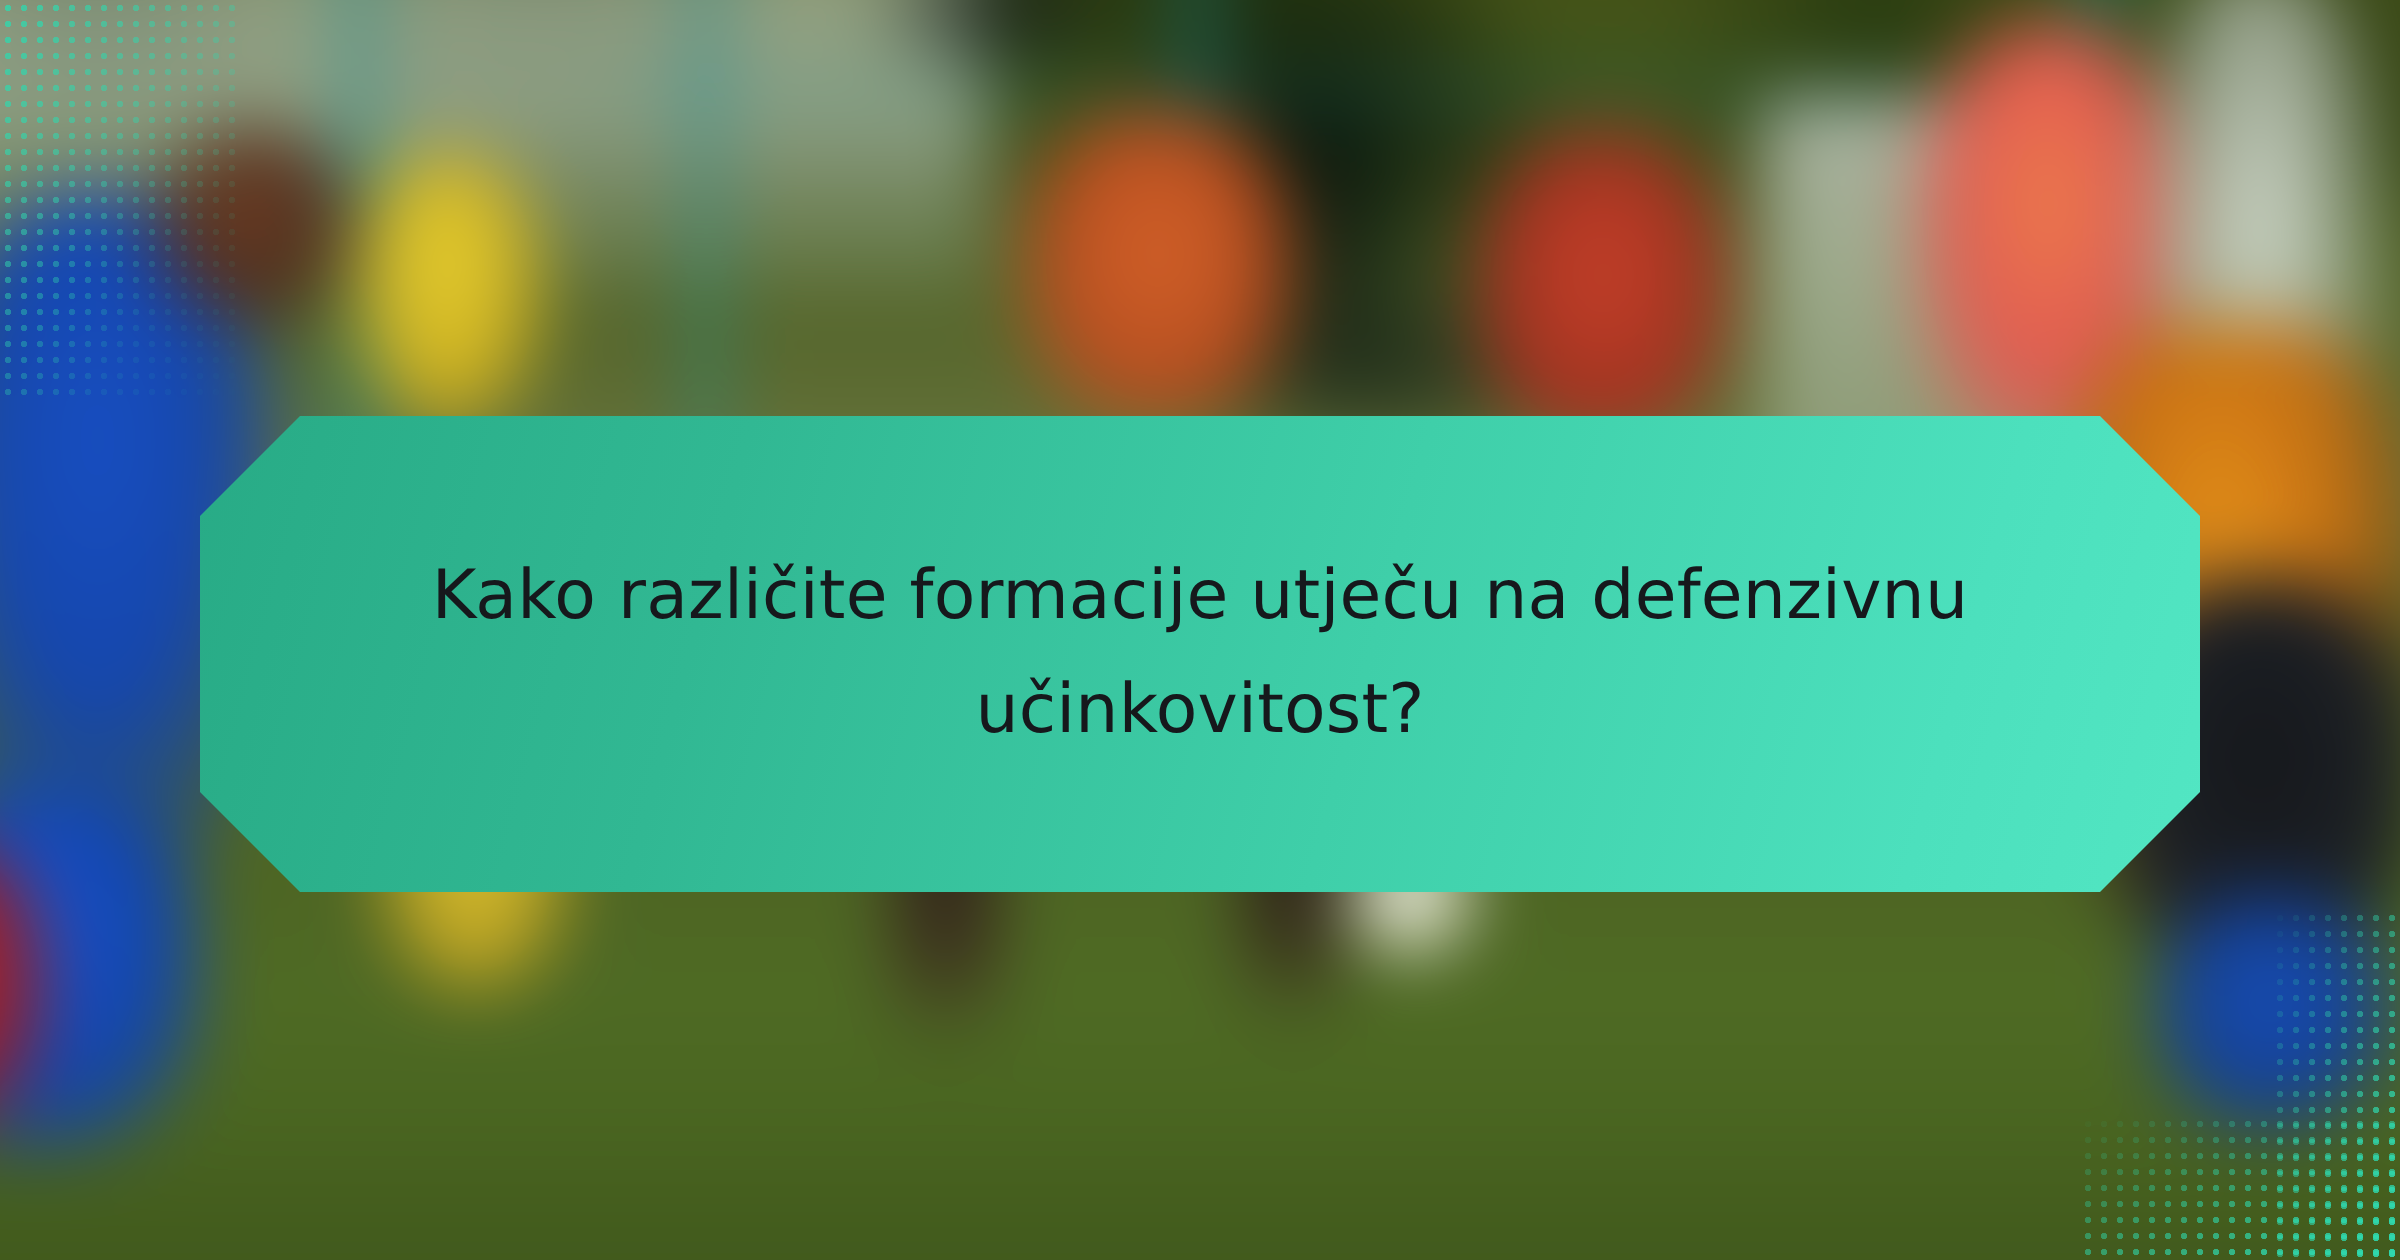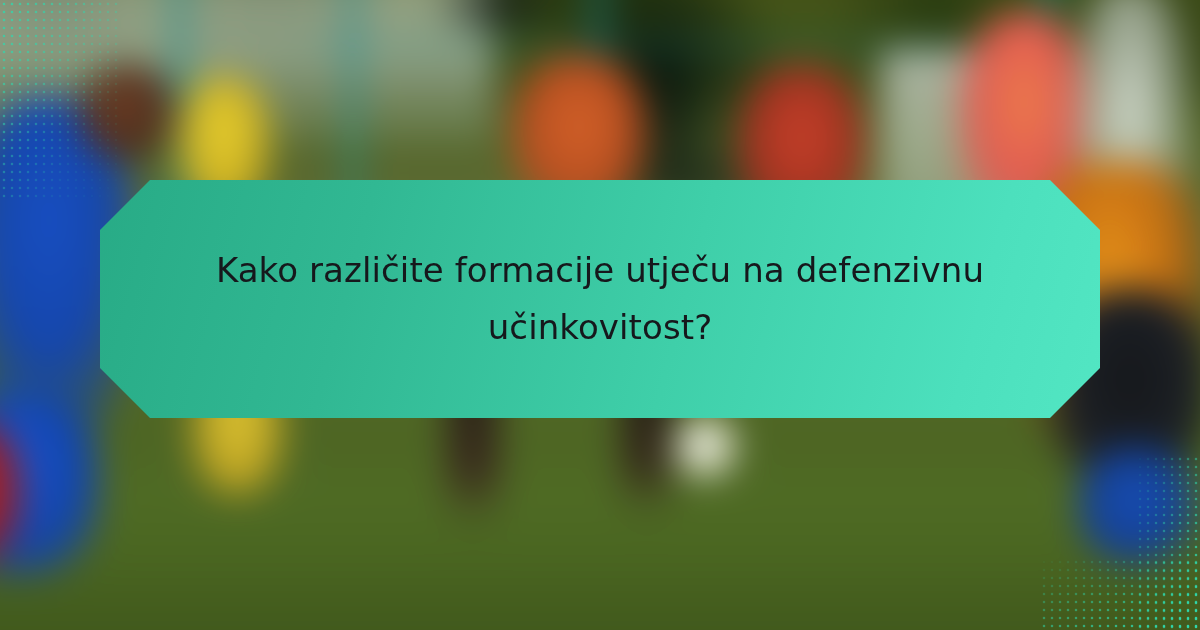--- a/index.html
+++ b/index.html
@@ -115,21 +115,21 @@
   .dots-br-h {
     right: 0; bottom: 0; width: 160px; height: 72px;
     -webkit-mask-image: linear-gradient(to top left, rgba(0,0,0,1) 0%, rgba(0,0,0,.45) 58%, rgba(0,0,0,0) 100%);
             mask-image: linear-gradient(to top left, rgba(0,0,0,1) 0%, rgba(0,0,0,.45) 58%, rgba(0,0,0,0) 100%);
   }
 
   
   .banner {
     position: absolute;
     left: 100px;
-    top: 180px;
+    top: 208px;
     width: 1000px;
     height: 238px;
     background: linear-gradient(105deg, #28ab86 0%, #31b893 26%, #3fcfa9 58%, #4ce0bd 86%, #52e6c3 100%);
     -webkit-clip-path: polygon(50px 0, calc(100% - 50px) 0, 100% 50px, 100% calc(100% - 50px), calc(100% - 50px) 100%, 50px 100%, 0 calc(100% - 50px), 0 50px);
             clip-path: polygon(50px 0, calc(100% - 50px) 0, 100% 50px, 100% calc(100% - 50px), calc(100% - 50px) 100%, 50px 100%, 0 calc(100% - 50px), 0 50px);
     display: flex;
     align-items: center;
     justify-content: center;
   }
   .banner-title {

